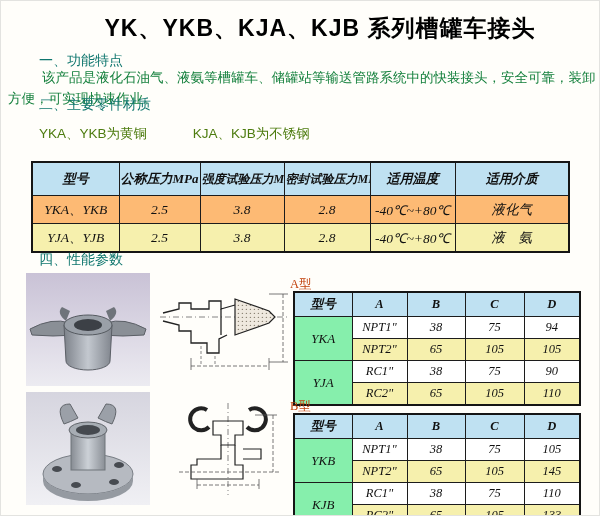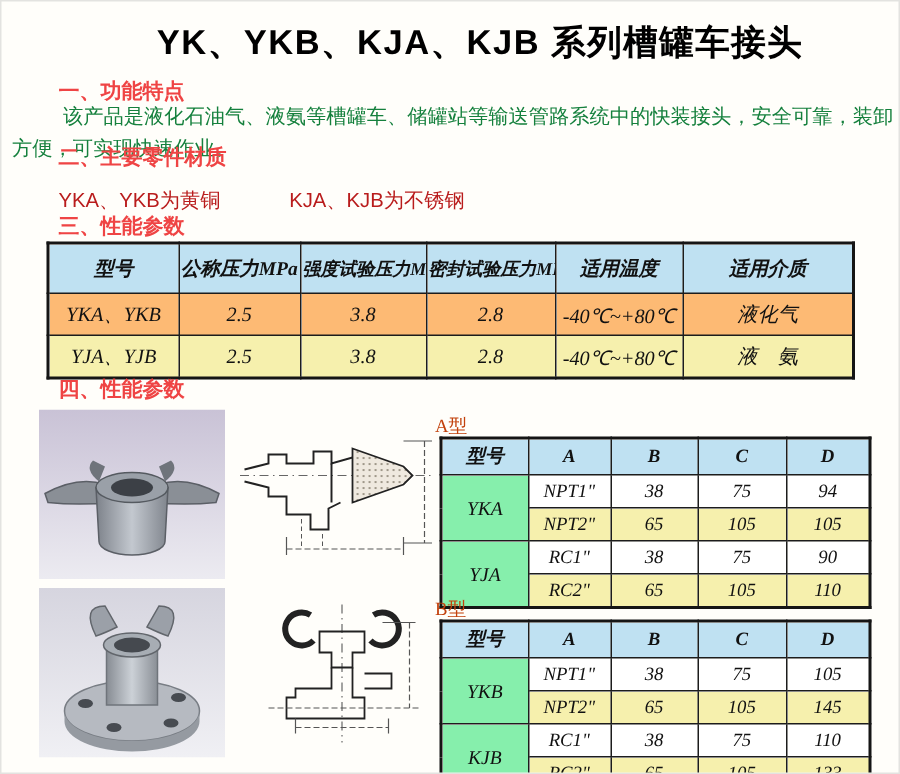--- a/index.html
+++ b/index.html
@@ -6,29 +6,29 @@
   .page{
     position:relative; width:600px; height:516px; background:#fffefa;
     font-family:"Liberation Sans", sans-serif; color:#111; overflow:hidden;
     border:1px solid #e3e3e0; box-sizing:border-box;
   }
   .title{
     position:absolute; top:12px; left:0; width:100%; margin:0;
     text-align:center; font-size:23px; font-weight:bold; letter-spacing:1px; color:#000;padding-left:20px;
   }
   .sec-head{
-    position:absolute; left:38px; font-size:14px; font-weight:bold; color:#ef4444;
+    position:absolute; left:38px; font-size:14px; font-weight:normal; color:#0f766e;
   }
   .s1{top:51px;} .s2{top:95px;} .s3{top:141px;} .s4{top:250px;}
   .body-text{
     position:absolute; top:67px; left:7px; width:588px; margin:0;
     font-size:13.5px; line-height:1.55; text-indent:34px; color:#15803d;
   }
   .materials{
-    position:absolute; top:124px; left:38px; font-size:13.5px; color:#b91c1c;
+    position:absolute; top:124px; left:38px; font-size:13.5px; color:#4d7c0f;
   }
   .materials .gap{margin-left:42px;}
 
   table{border-collapse:collapse; table-layout:fixed;font-style:italic;}
   th,td{text-align:center; vertical-align:middle; overflow:hidden; white-space:nowrap;}
 
   .perf{position:absolute; top:160px; left:30px; width:537px; border:2px solid #151515;}
   .perf th,.perf td{border:1px solid #1c1c1c; font-family:"Liberation Serif", serif;}
   .perf th{background:#bfe1f2; font-size:13px; font-weight:bold; height:30px;}
   .perf th:nth-child(3),.perf th:nth-child(4){font-size:12px;}
@@ -60,21 +60,20 @@
 
   <div class="sec-head s1">一、功能特点</div>
   <p class="body-text">该产品是液化石油气、液氨等槽罐车、储罐站等输送管路系统中的快装接头，安全可靠，装卸方便，可实现快速作业。</p>
 
   <div class="sec-head s2">二、主要零件材质</div>
   <div class="materials">
     <span>YKA、YKB为黄铜</span>
     <span class="gap">KJA、KJB为不锈钢</span>
   </div>
 
-  <div class="sec-head s3">三、性能参数</div>
 
   <table class="perf">
     <colgroup>
       <col style="width:87px">
         <col style="width:81px">
         <col style="width:84px">
       <col style="width:86px">
         <col style="width:85px">
         <col style="width:114px">
     </colgroup>

